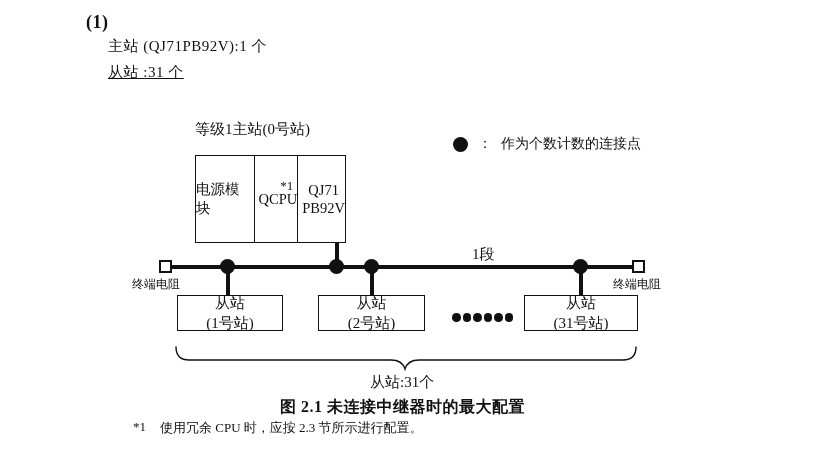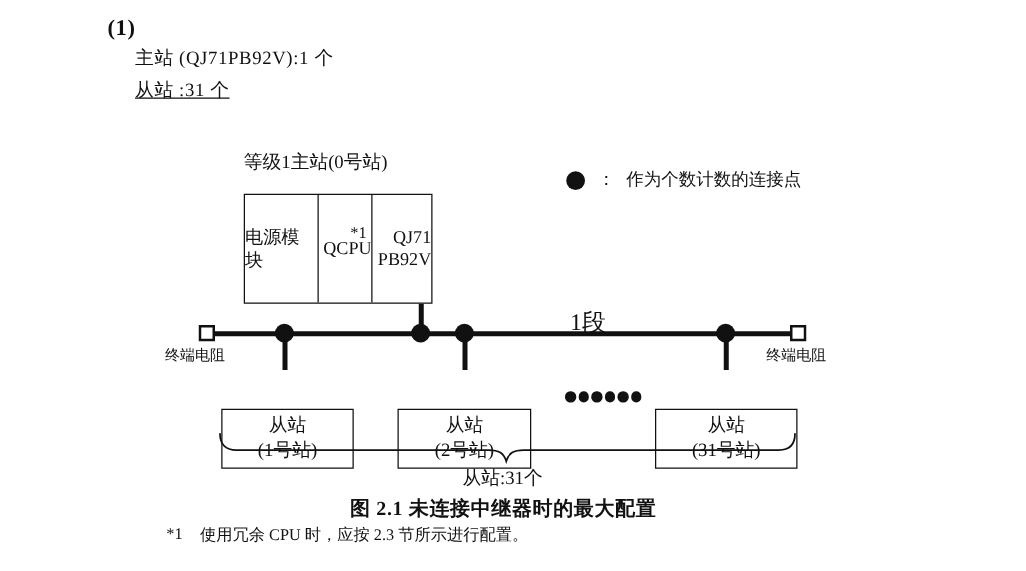--- a/index.html
+++ b/index.html
@@ -21,38 +21,38 @@
   .subline.l1 { top: 37px; }
   .subline.l2 { top: 63px; text-decoration: underline; }
 
   
   .master-label { left: 195px; top: 120px; font-size: 15px; }
   .master-box { left: 195px; top: 155px; width: 151px; height: 88px; border: 1.5px solid #111; display: flex; }
   .cell { height: 100%; display: flex; flex-direction: column; justify-content: center; font-size: 14.5px; }
   .cell-power { width: 70px; border-right: 1.5px solid #111; align-items: center; }
   .cell-cpu { width: 49px; border-right: 1.5px solid #111; position: relative; align-items: flex-start; padding-left: 4px; }
   .cpu-note { position: absolute; top: 22px; right: 4px; font-size: 13px; }
-  .cell-module { flex: 1; align-items: flex-end; padding-left: 4px; line-height: 18px; }
+  .cell-module { flex: 1; align-items: center; padding-left: 4px; line-height: 18px; }
 
   
   .legend { left: 453px; top: 135px; display: flex; align-items: center; font-size: 14px; }
   .legend-dot { width: 15px; height: 15px; border-radius: 50%; background: #111; margin-right: 10px; }
   .legend-sep { margin-right: 9px; }
 
   
   .bus-line { left: 166px; top: 265px; width: 478px; height: 4px; background: #111; z-index: 1; }
   .vline { width: 4px; background: #111; z-index: 1; }
   .term-square { width: 13px; height: 13px; background: #fff; border: 2px solid #111; top: 260px; z-index: 3; }
   .conn-dot { width: 15px; height: 15px; border-radius: 50%; background: #111; top: 259px; z-index: 3; }
   .term-label { top: 276px; font-size: 12px; }
-  .segment-label { left: 456px; top: 245px; font-size: 19px; }
+  .segment-label { left: 472px; top: 245px; font-size: 15px; }
 
   
-  .slave-box { top: 295px; height: 48px; border: 1.5px solid #111; display: flex; flex-direction: column;
-               justify-content: center; align-items: center; font-size: 15px; line-height: 20px; text-align: center; margin-top: 32px; }
+  .slave-box { top: 295px; height: 36px; border: 1.5px solid #111; display: flex; flex-direction: column;
+               justify-content: center; align-items: center; font-size: 15px; line-height: 20px; text-align: center; }
   .ellipsis { left: 452px; top: 313px; display: flex; gap: 2px; }
   .ellipsis span { width: 8.5px; height: 8.5px; border-radius: 50%; background: #111; }
 
   
   .underbrace { left: 175px; top: 346px; }
   .slave-total { left: 370px; top: 373px; font-size: 15px; }
 
   .caption { left: 264px; top: 397px; font-size: 16px; font-weight: bold; letter-spacing: 0.5px; margin-left: 16px; }
   .footnote { left: 133px; top: 419px; display: flex; gap: 14px; font-size: 13px; }
 </style>

